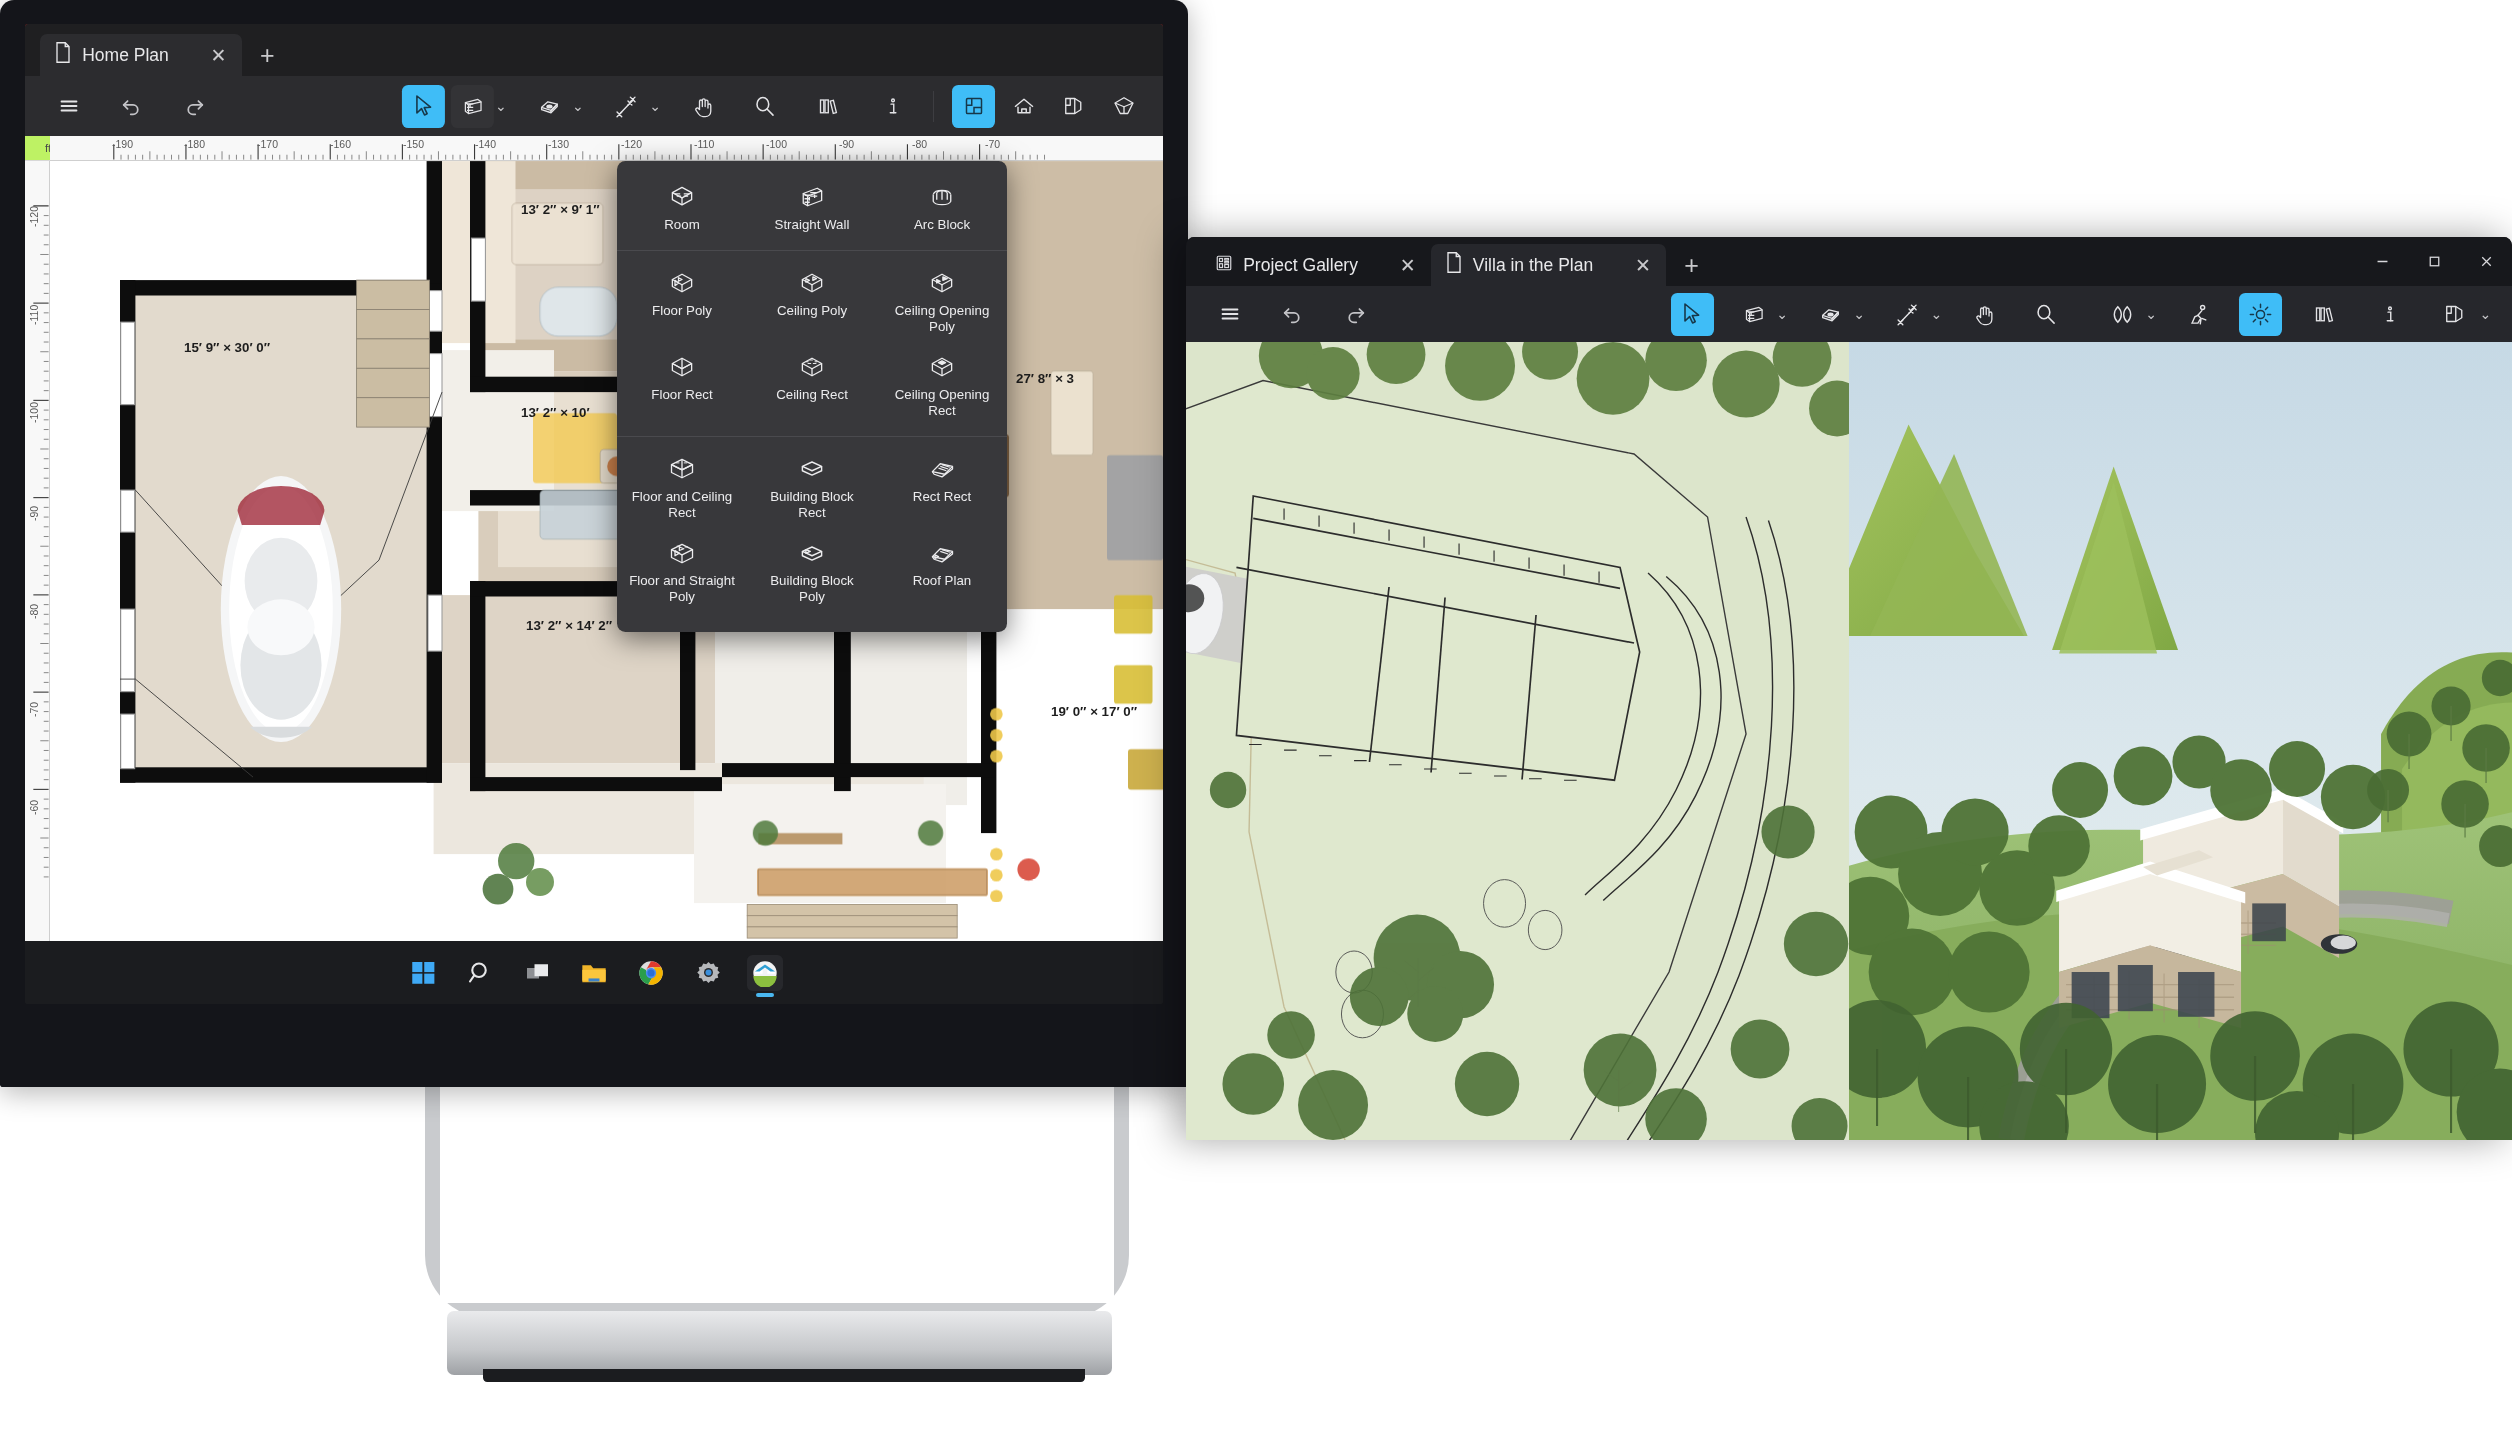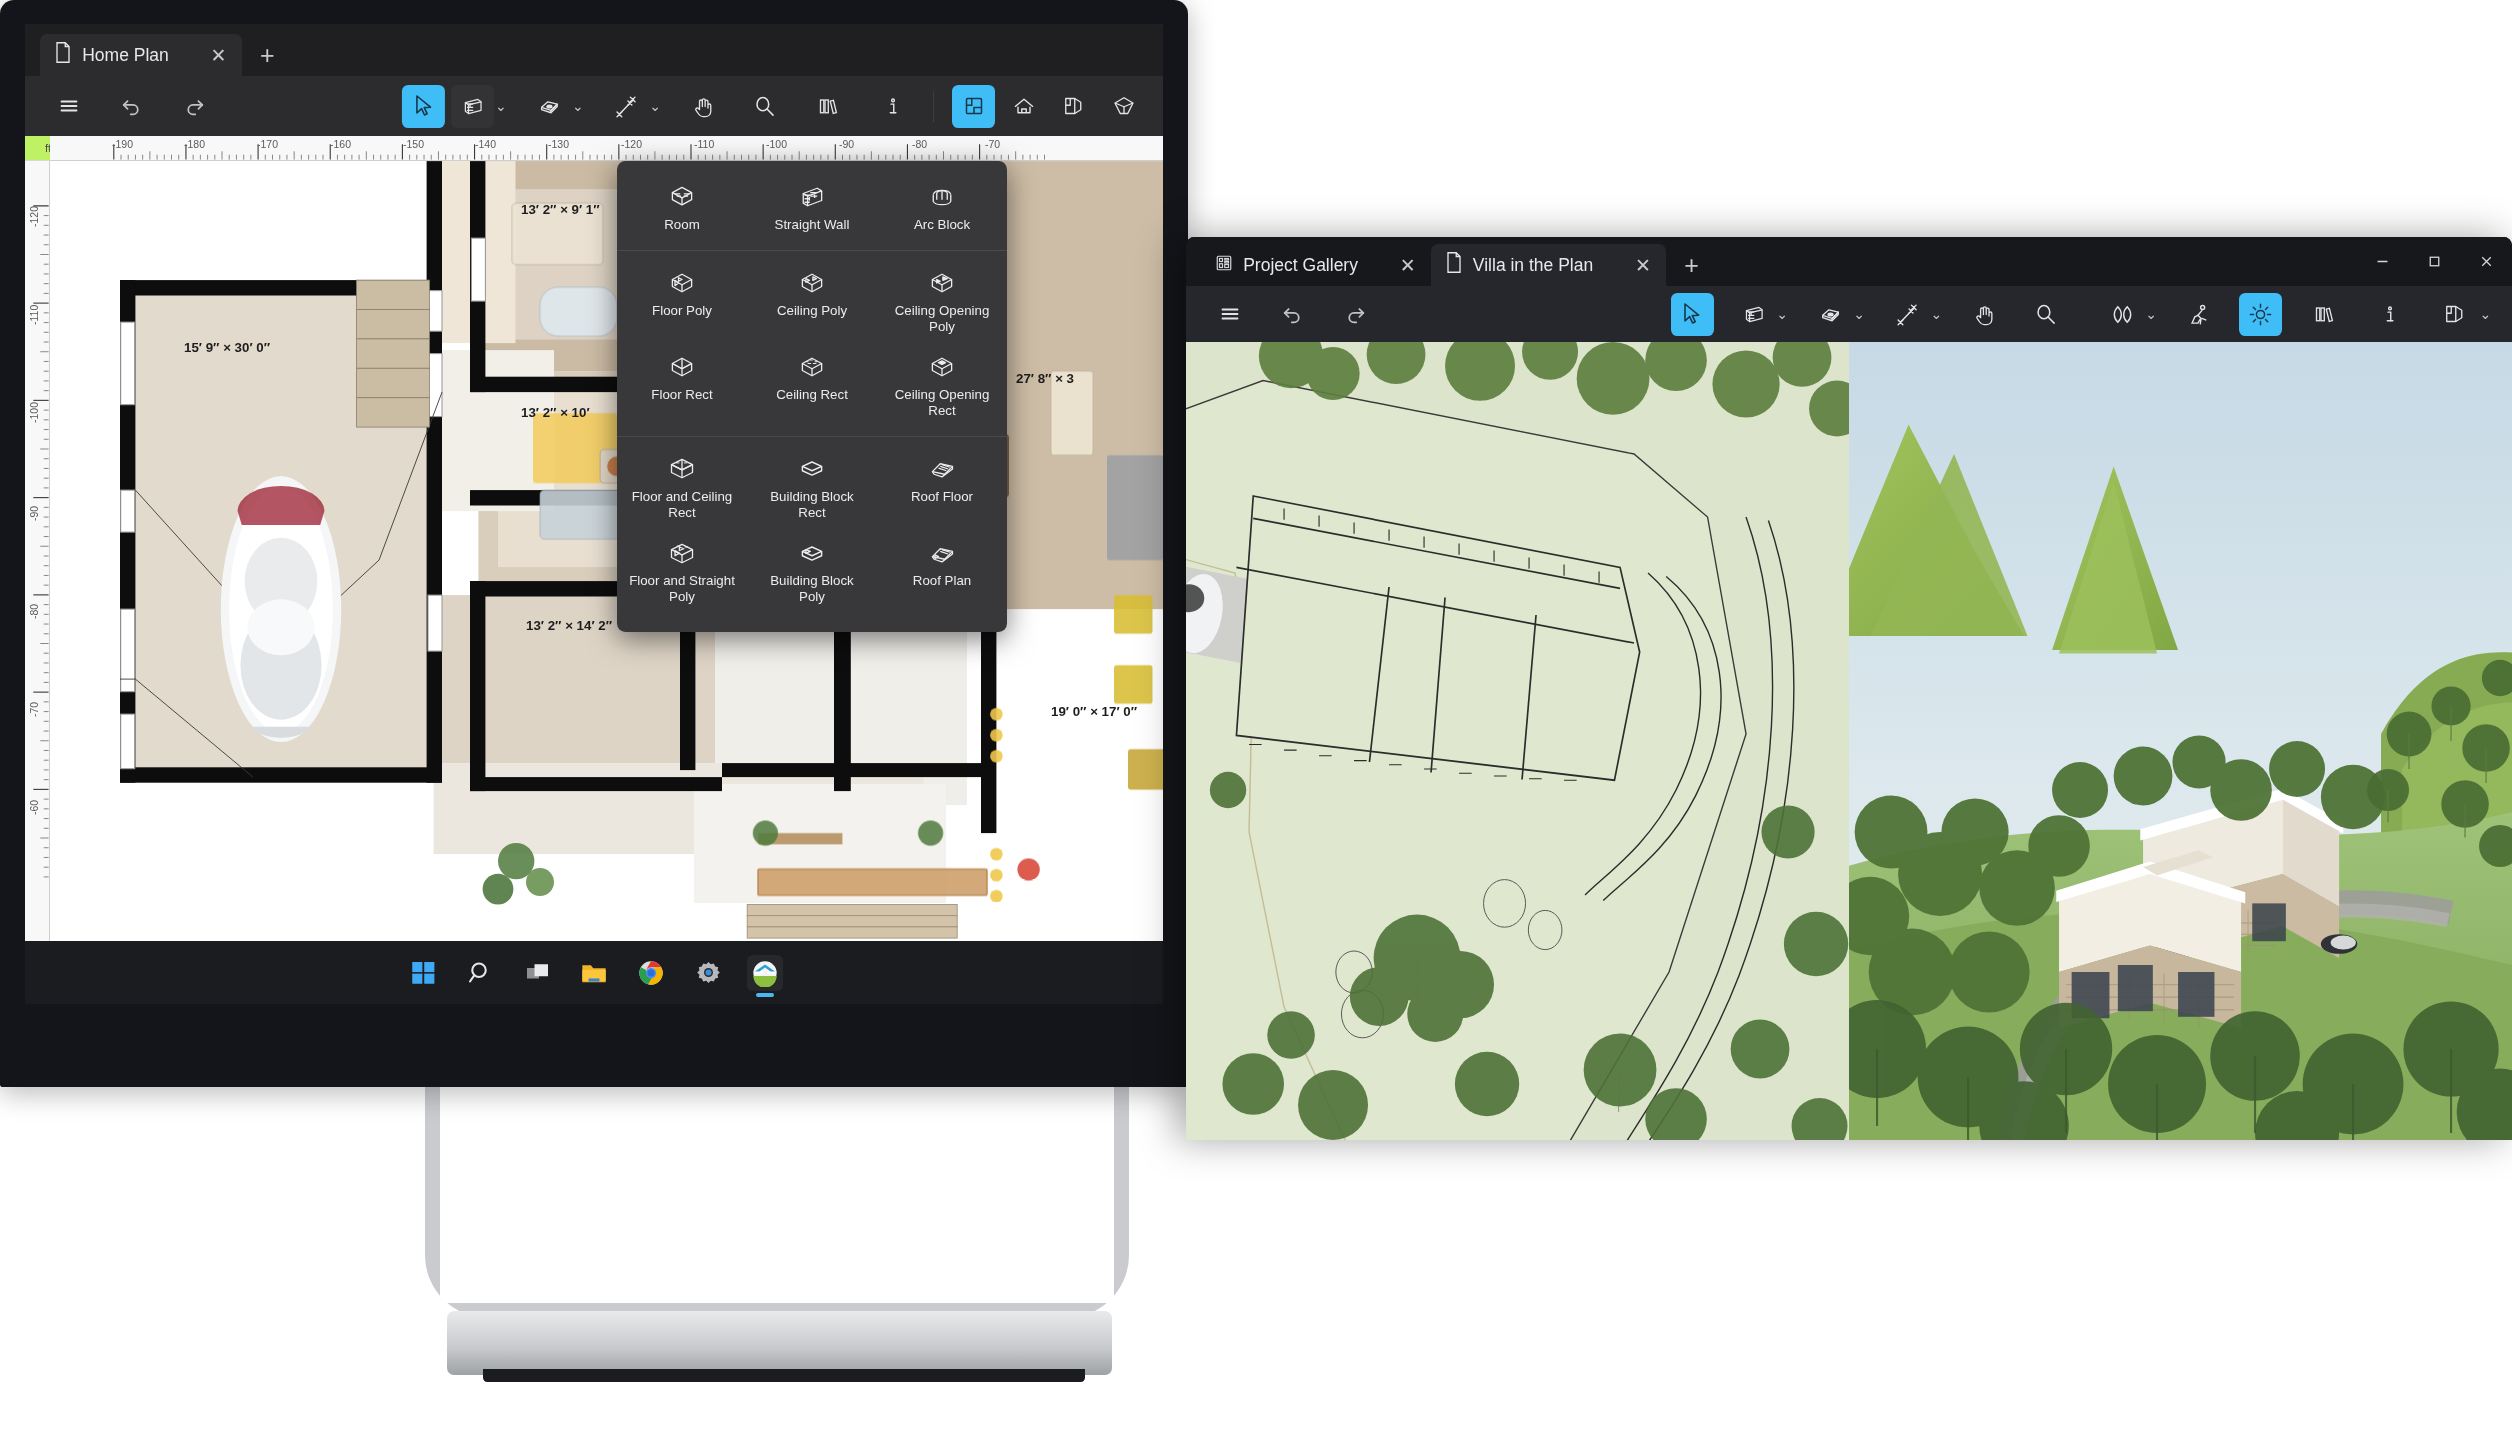--- a/index.html
+++ b/index.html
@@ -800,21 +800,21 @@
               <div class="menu-item">
                 <span>
                   <svg width="28" height="28" viewBox="0 0 32 32">
                     <g fill="none" stroke="#ececee" stroke-width="1.5" stroke-linejoin="round">
                       <path d="M5 19 L14 10 L28 13 L19 22z"></path>
                       <path d="M5 19 l2 3 L16 25 L28 16 V13"></path>
                       <path d="M16 11 L25 14M14 13 L23 16M12 15 L21 18"></path>
                     </g>
                   </svg>
                 </span>
-                <span class="mi-label">Roof Floor</span>
+                <span class="mi-label">Rect Rect</span>
               </div>
             </div>
             <div class="menu-row">
               <div class="menu-item">
                 <span>
                   <svg width="28" height="28" viewBox="0 0 32 32">
                     <g fill="none" stroke="#ececee" stroke-width="1.5" stroke-linejoin="round">
                       <path d="M16 5 L28 11 L16 17 L4 11z"></path>
                       <path d="M4 11 v9 l12 6 12-6 v-9"></path>
                       <path d="M16 17 v9"></path>

